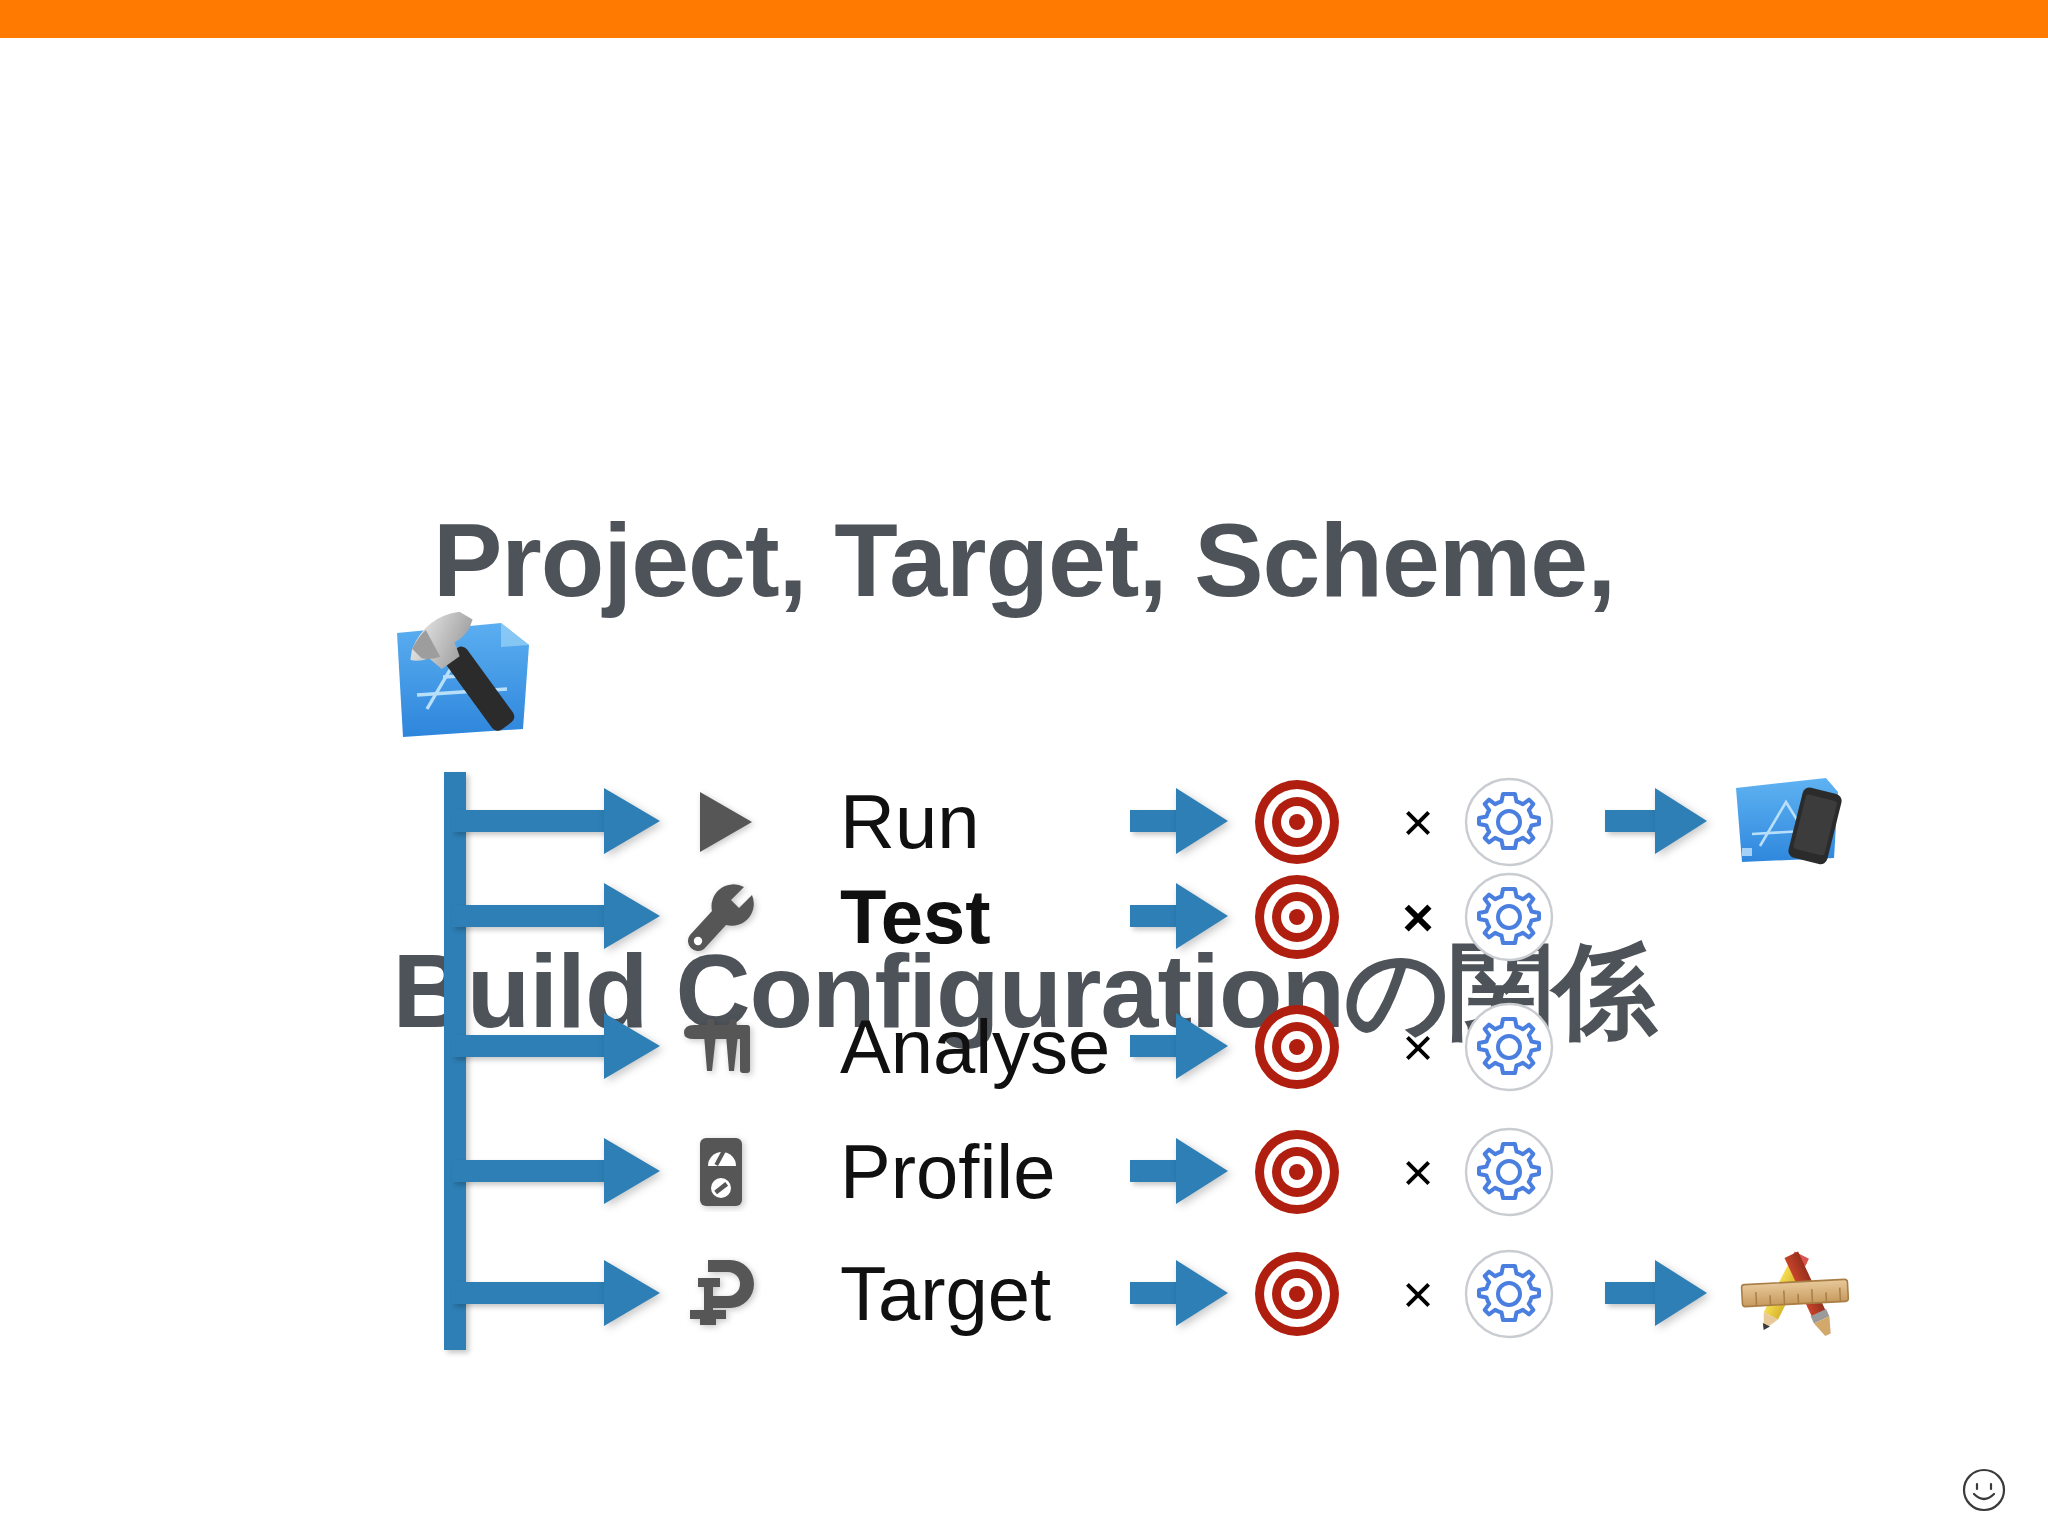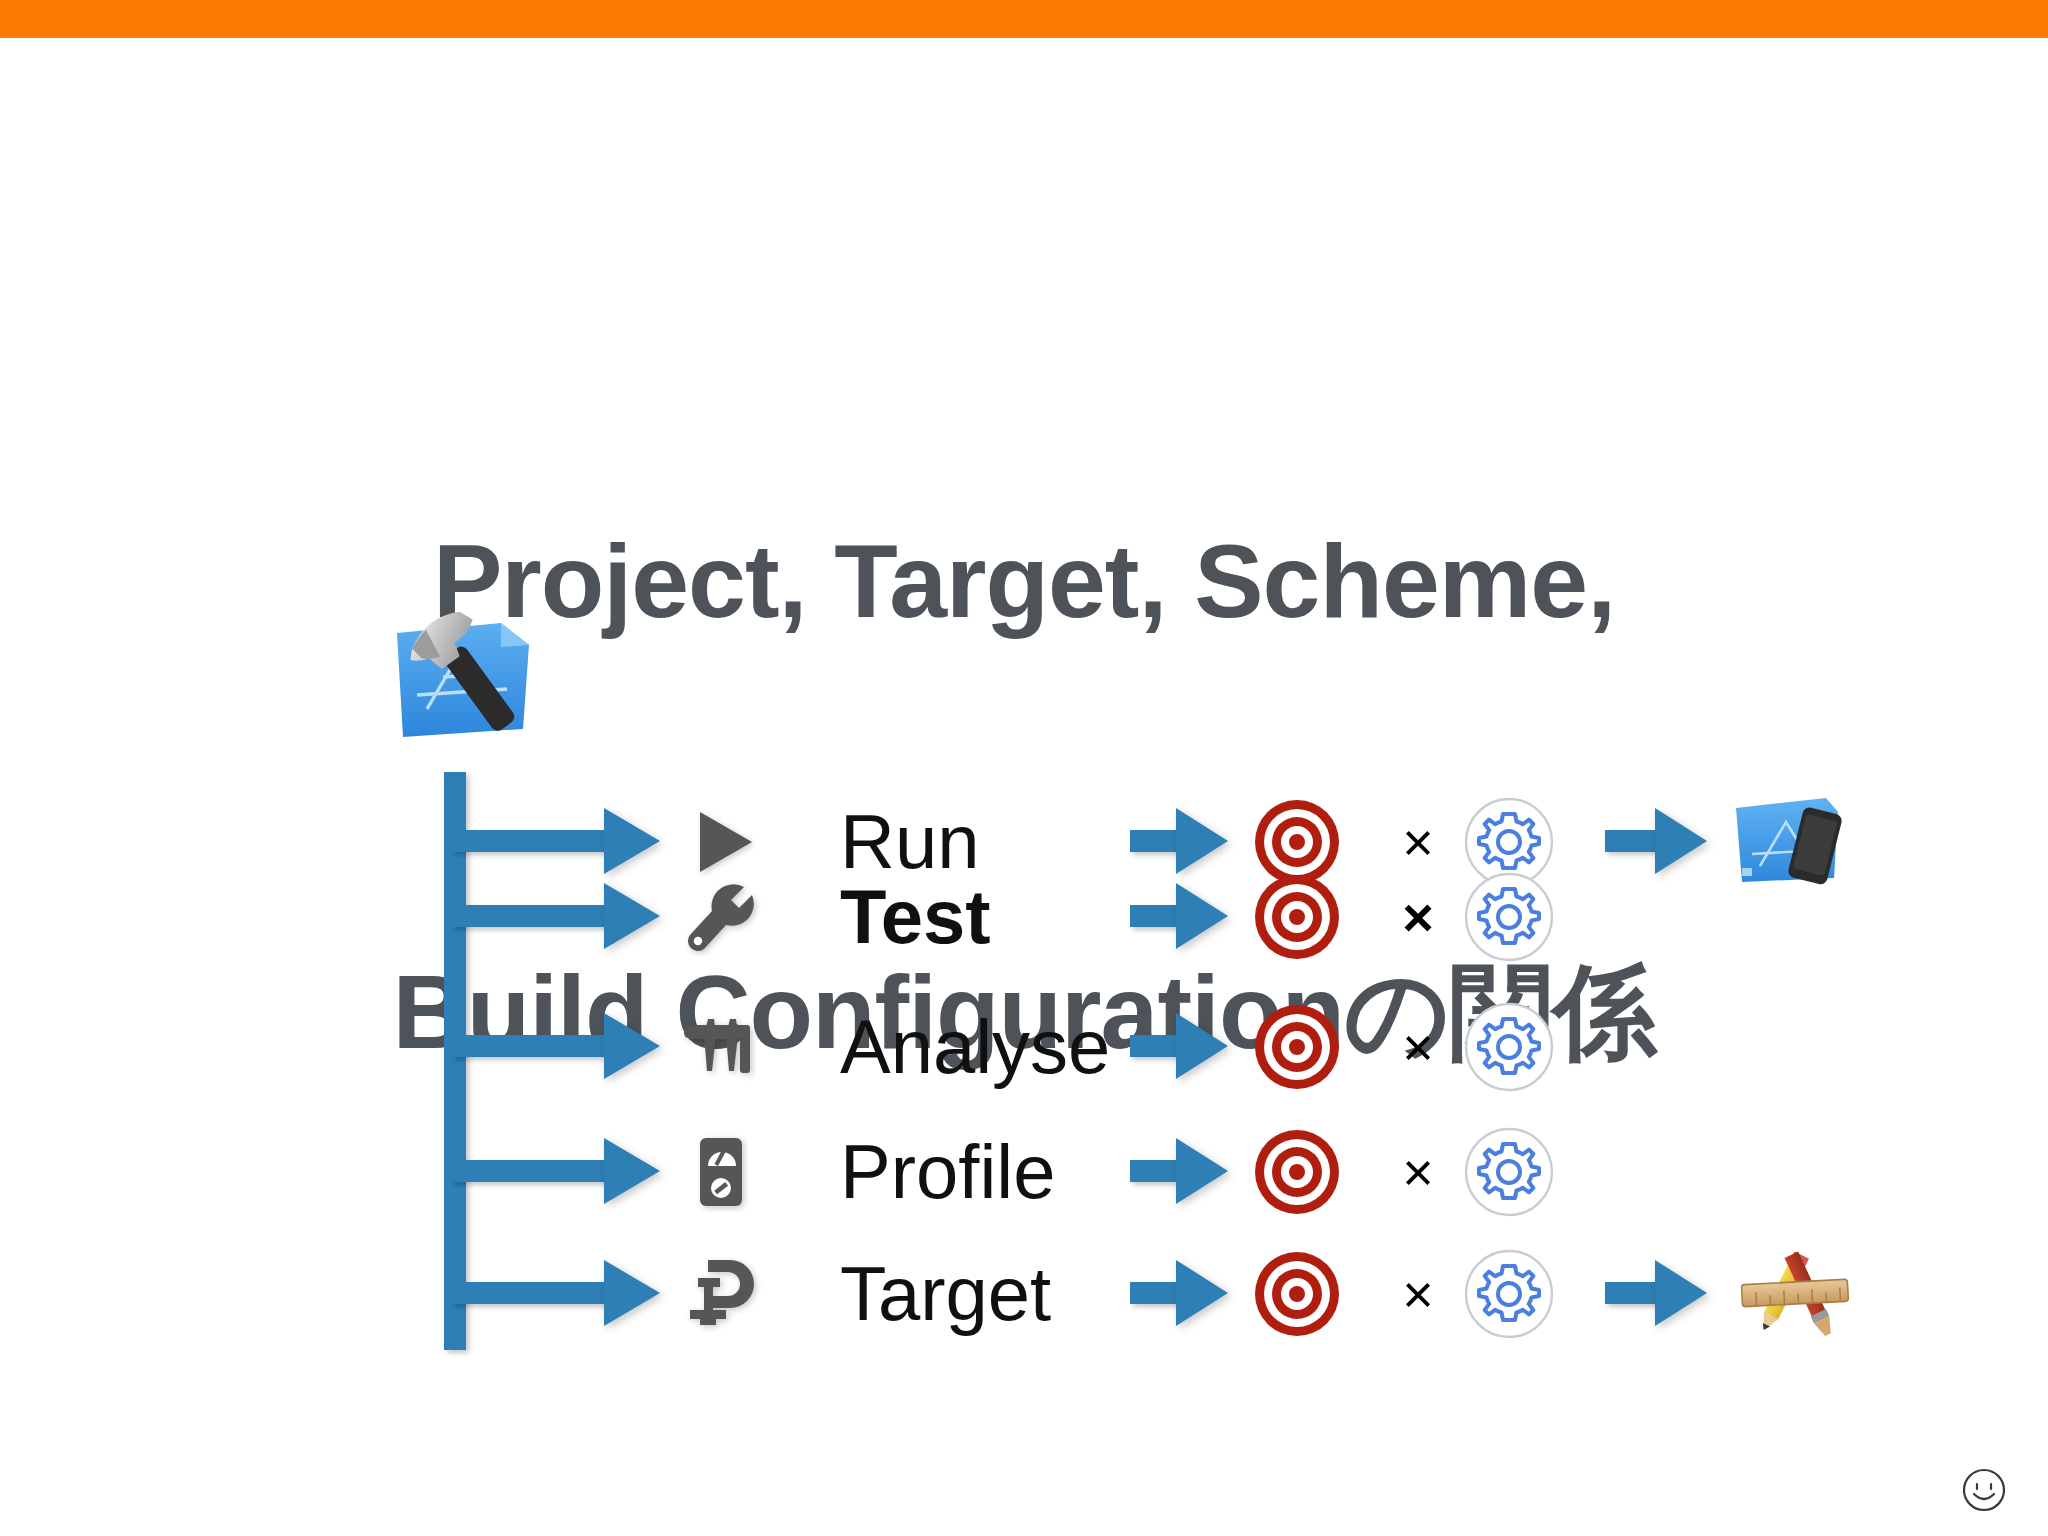--- a/index.html
+++ b/index.html
@@ -24,21 +24,21 @@
     left: 0; top: 0;
     width: 2048px;
     height: 38px;
     background: #FF7A00;
   }
 
   
   #title-block {
     position: absolute;
     left: 0;
-    top: 223px;
+    top: 202px;
     width: 2048px;
     text-align: center;
     color: #4E535A;
     font-size: 104px;
     font-weight: bold;
     line-height: 1.38;
     letter-spacing: -1px;
     white-space: pre;
   }
   .title-line { display: block; }
@@ -262,21 +262,21 @@
       <g transform="rotate(-36 80 74)">
         <rect x="70" y="52" width="26" height="92" rx="7" fill="#2B2B2B"></rect>
         <path d="M52 26 q30 -18 60 -2 l6 14 q-12 10 -28 8 l-4 14 -22 0 -4 -16 q-12 -4 -16 -10 Z" fill="url(#hm1)"></path>
         <path d="M52 26 q12 -6 22 -7 l-4 30 q-12 -4 -16 -10 Z" fill="#9D9D9D"></path>
       </g>
     </svg>
   </div>
 
   <div id="trunk"></div>
 
-  <div class="row" style="top:780px;">
+  <div class="row" style="top:760px;">
     <div class="branch">
       <div class="shaft"></div>
         <div class="head"></div>
     </div>
     <div class="action-icon">
       <svg viewBox="0 0 84 80" width="84" height="80">
         <polygon points="22,10 74,40 22,70" fill="#565656" style="filter:drop-shadow(2px 2px 3px rgba(0,0,0,.22))"></polygon>
       </svg>
     </div>
     <div class="action-label">Run</div>

